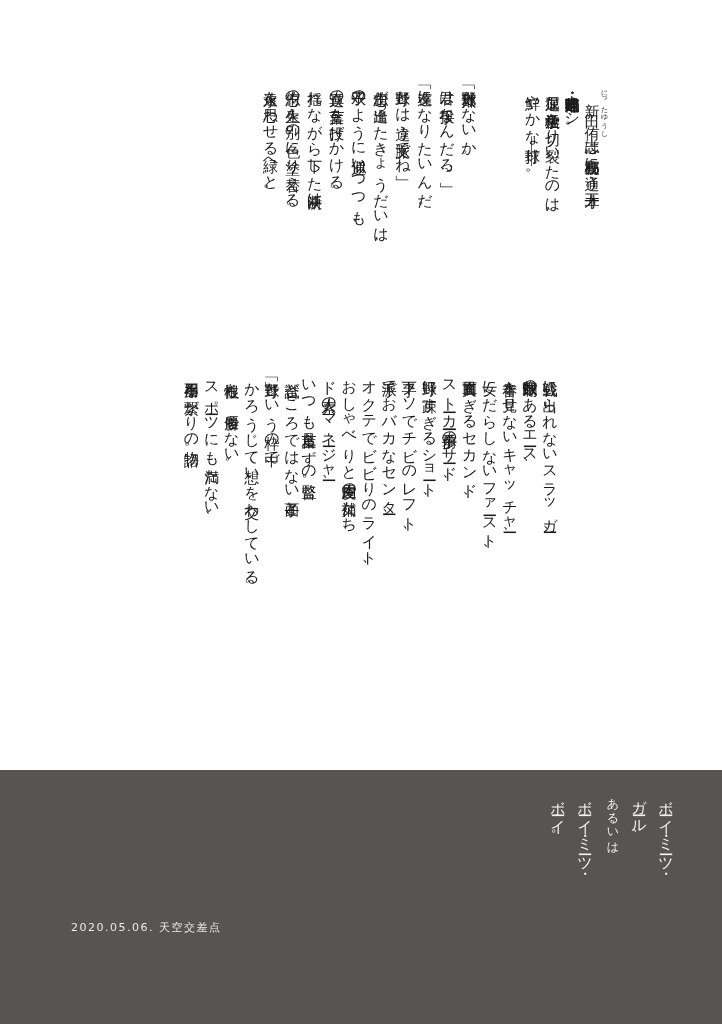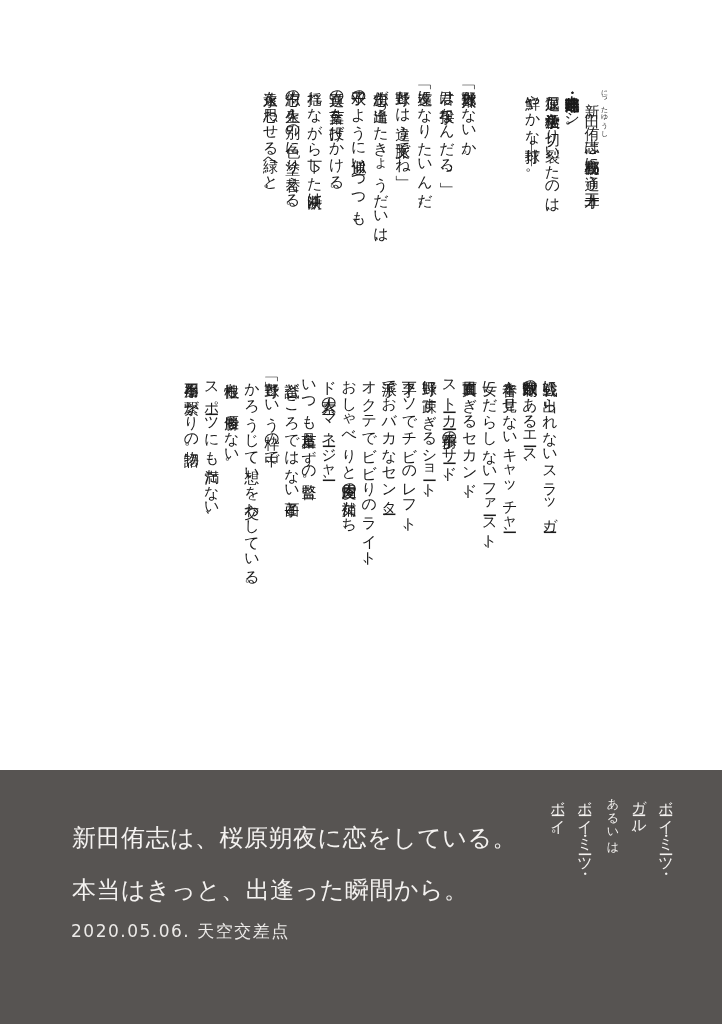--- a/index.html
+++ b/index.html
@@ -65,21 +65,21 @@
     font-size: 24px;
     line-height: 52px;
     letter-spacing: 0.5px;
     font-family: "DejaVu Sans", "Liberation Sans", sans-serif;
   }
   .date-line {
     position: absolute;
     top: 150px;
     left: 71px;
     color: #eceae8;
-    font-size: 17px;
+    font-size: 11px;
     letter-spacing: 1.5px;
     font-family: "DejaVu Sans", "Liberation Sans", sans-serif;
   }
 </style>
 </head>
 <body>
 
 <div class="page">
 
   <section class="vblock intro">
@@ -128,20 +128,16 @@
   </section>
 
   <footer class="band">
     <div class="band-vertical">
       <p>ボーイ・ミーツ・</p>
       <p>ガール、</p>
       <p class="small">あるいは</p>
       <p>ボーイ・ミーツ・</p>
       <p>ボーイ。</p>
     </div>
-    <div class="tagline">
-      <p>新田侑志は、桜原朔夜に恋をしている。</p>
-      <p>本当はきっと、出逢った瞬間から。</p>
-    </div>
     <p class="date-line">2020.05.06. 天空交差点</p>
   </footer>
 
 </div>
 
 </body></html>

